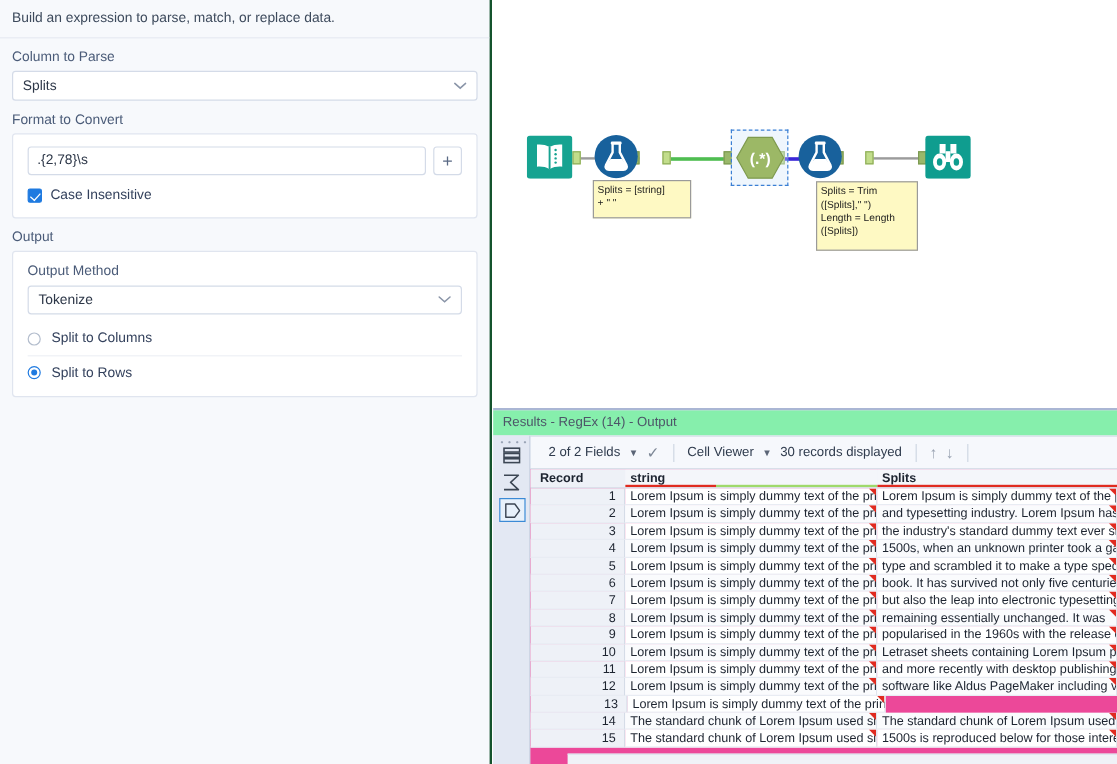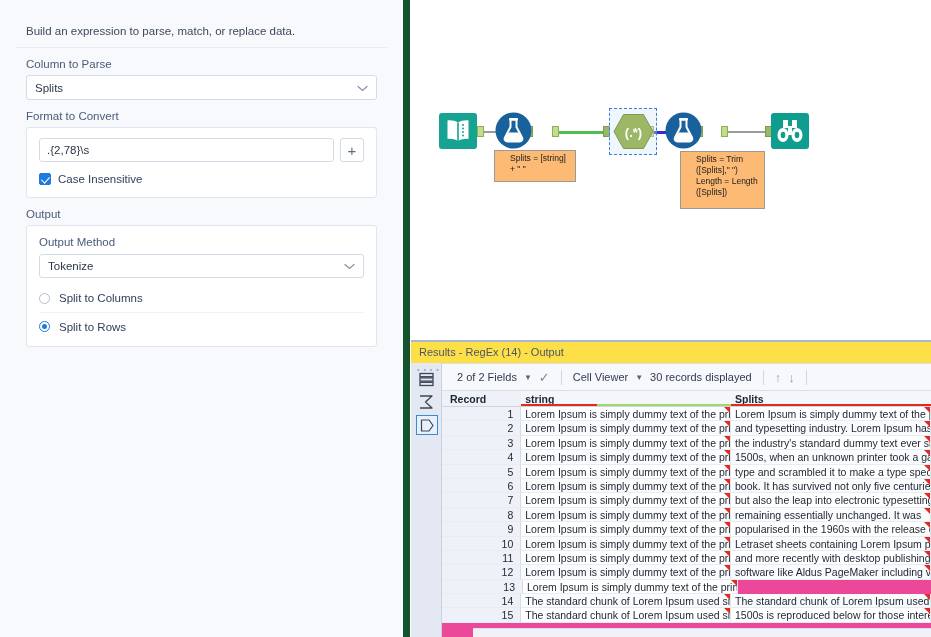--- a/index.html
+++ b/index.html
@@ -10,22 +10,22 @@
     font-family: "Liberation Sans", sans-serif;
     background: #ffffff;
   }
   #root { position: relative; width: 931px; height: 637px; }
 
   
   #config-panel {
     position: absolute; left: 0; top: 0;
     width: 410px; height: 637px;
     background: #f7f9fc;
-    border-right: 7px solid #14532d;
-    padding: 16px;
+    border-right: 2px solid #14532d;
+    padding: 0;
     overflow: hidden;
   }
   .intro-text {
     font-size: 11.5px; color: #3d4a5c;
     padding: 9px 10px 10px 10px;
     border-bottom: 1px solid #e6eaf2;
   }
   .section-label {
     font-size: 11.5px; color: #4a5b78;
     padding: 10px 10px 5px 10px;
@@ -115,26 +115,26 @@
 
   
   #canvas {
     position: absolute; left: 411px; top: 0;
     width: 520px; height: 340px;
     background: #ffffff;
   }
   .wf-node { position: absolute; }
   .anno {
     position: absolute;
-    background: #fdba74;
+    background: #fef9c3;
     border: 1px solid #9a9a9a;
     font-family: "Liberation Sans", sans-serif;
     font-size: 8.5px; line-height: 11px;
     color: #1c1c1c;
-    padding: 2px 15px;
+    padding: 2px 3px;
     white-space: pre;
   }
   .conn { position: absolute; height: 2px; }
   .plug {
     position: absolute; width: 7px; height: 11px;
     background: #c2dd8b; border: 1px solid #8fae5a;
   }
   .plug.sq { background: #9ab86a; border-color: #7d9a52; }
   .sel-box {
     position: absolute;
@@ -145,21 +145,21 @@
   
   #results {
     position: absolute; left: 411px; top: 340px;
     width: 520px; height: 297px;
     background: #eaeef7;
     border-top: 2px solid #aab6d4;
   }
   .res-title {
     height: 21px; padding: 4px 0 0 8px;
     font-size: 11px; color: #4d5568;
-    background: #fde047;
+    background: #86efac;
   }
   .res-toolbar {
     height: 28px; background: #f6f8fc;
     border-top: 1px solid #d8dfe9;
     border-bottom: 1px solid #d8dfe9;
     display: flex; align-items: center;
     padding-left: 46px;
     font-size: 11px; color: #2f3b4d;
     gap: 7px;
   }

